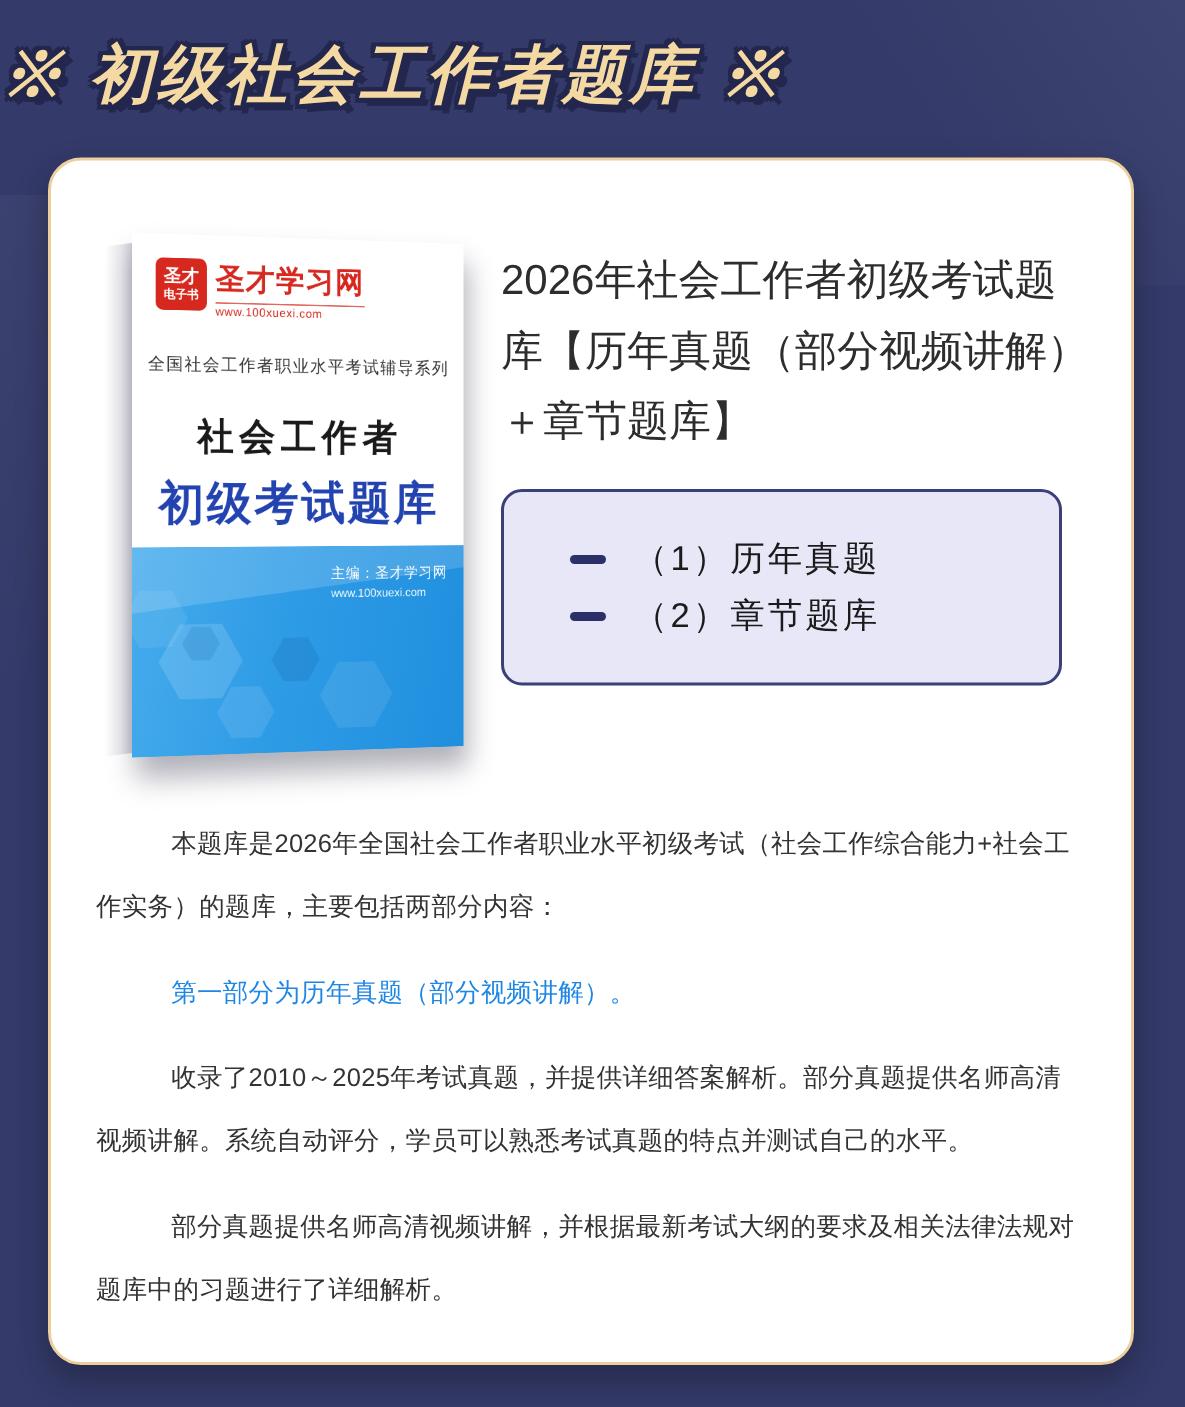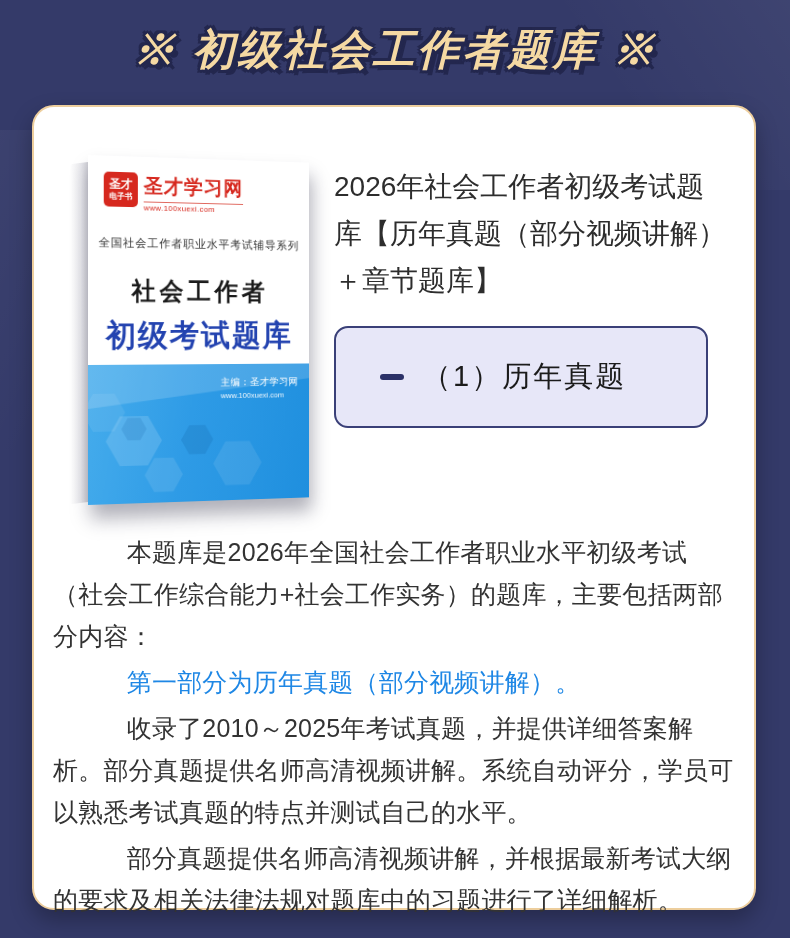--- a/index.html
+++ b/index.html
@@ -12,21 +12,21 @@
   .stage{position:relative;width:790px;height:938px;background:#343A69;overflow:hidden;}
 
   
   .deco-tr{position:absolute;top:0;right:0;width:300px;height:190px;
     background:linear-gradient(235deg, rgba(255,255,255,.05), rgba(255,255,255,0) 55%);}
   .deco-l{position:absolute;top:130px;left:0;width:140px;height:320px;
     background:linear-gradient(115deg, rgba(255,255,255,.04), rgba(255,255,255,0) 60%);}
 
   
   .header{position:absolute;top:0;left:0;width:790px;height:100px;
-    display:flex;align-items:center;justify-content:center;}
+    display:flex;align-items:center;justify-content:flex-start;}
   .header h1{
     margin:0;font-size:42px;font-style:italic;font-weight:800;
     color:#F5D9A3;letter-spacing:3px;
     text-shadow:3px 3px 0 #23274E,-3px -3px 0 #23274E,3px -3px 0 #23274E,
       -3px 3px 0 #23274E,0 3px 0 #23274E,3px 0 0 #23274E,0 -3px 0 #23274E,
       -3px 0 0 #23274E,5px 5px 0 #23274E;
   }
 
   
   .card{position:absolute;left:32px;top:105px;width:724px;height:805px;
@@ -73,27 +73,27 @@
   .hx5{left:130px;bottom:12px;width:52px;height:52px;background:rgba(255,255,255,.09);}
   .hx6{left:34px;bottom:62px;width:26px;height:26px;background:rgba(20,100,170,.18);}
 
   
   .info{position:absolute;left:300px;top:56px;width:396px;}
   .product-title{margin:0;font-size:28px;color:#2D2D2D;font-weight:400;line-height:47px;}
   .qty{margin-top:8px;font-size:28px;font-weight:700;font-style:italic;
     color:#1E87E5;letter-spacing:1px;}
   .parts-box{margin-top:22px;width:374px;box-sizing:border-box;background:#E7E7F8;
     border:2px solid #3A4078;border-radius:14px;padding:22px 0 22px 44px;}
-  .part-row{display:flex;align-items:center;gap:18px;font-size:29px;color:#1B1B1B;
+  .part-row{display:flex;align-items:center;gap:18px;font-size:23px;color:#1B1B1B;
     font-weight:500;letter-spacing:2px;margin:7px 0;}
   .dash{width:24px;height:6px;background:#2B3168;border-radius:3px;flex:none;}
 
   
   .desc{position:absolute;left:15px;right:15px;top:420px;}
-  .desc p{margin:4px;font-size:25px;line-height:42px;color:#333;
+  .desc p{margin:15px;font-size:17px;line-height:42px;color:#333;
     text-indent:2.95em;letter-spacing:.2px;}
   .desc p.highlight{color:#1E87E5;font-weight:400;}
 </style>
 </head>
 <body>
 
 <div class="stage">
   <div class="deco-tr"></div>
   <div class="deco-l"></div>
 
@@ -135,20 +135,24 @@
       </div>
     </div>
 
     <div class="info">
       <h2 class="product-title">2026年社会工作者初级考试题库【历年真题（部分视频讲解）＋章节题库】</h2>
       <div class="parts-box">
         <div class="part-row">
           <span class="dash"></span>
           <span>（1）历年真题</span>
         </div>
+        <div class="part-row">
+          <span class="dash"></span>
+          <span>（2）章节题库</span>
+        </div>
       </div>
     </div>
 
     <div class="desc">
       <p>本题库是2026年全国社会工作者职业水平初级考试（社会工作综合能力+社会工作实务）的题库，主要包括两部分内容：</p>
       <p class="highlight">第一部分为历年真题（部分视频讲解）。</p>
       <p>收录了2010～2025年考试真题，并提供详细答案解析。部分真题提供名师高清视频讲解。系统自动评分，学员可以熟悉考试真题的特点并测试自己的水平。</p>
       <p>部分真题提供名师高清视频讲解，并根据最新考试大纲的要求及相关法律法规对题库中的习题进行了详细解析。</p>
     </div>
 

